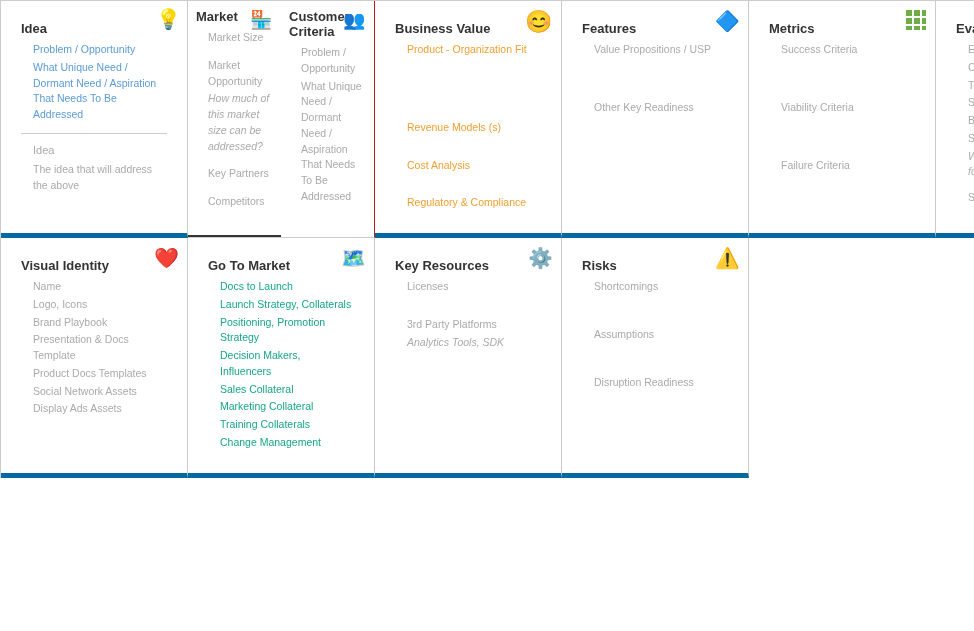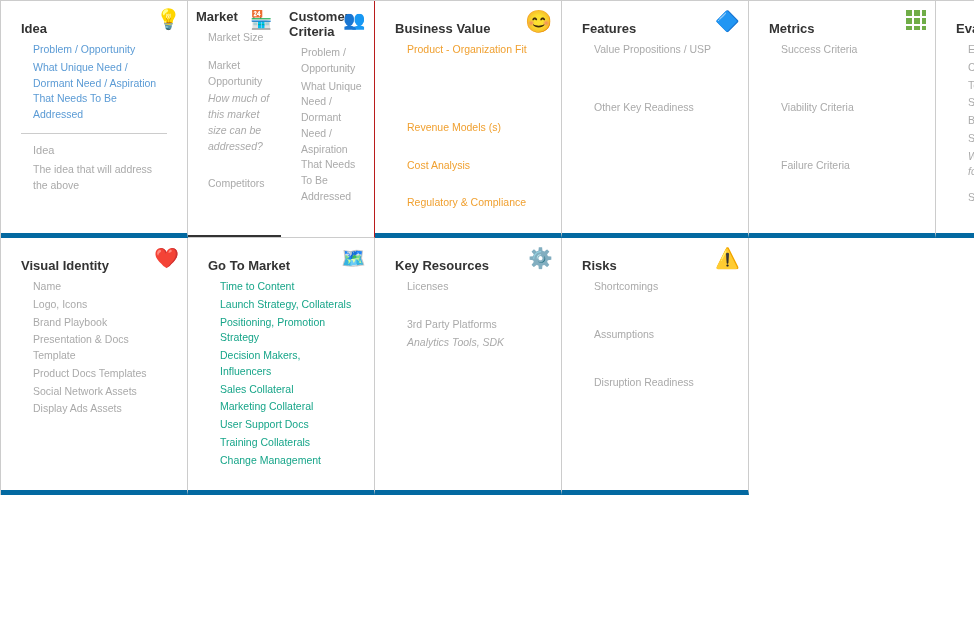--- a/index.html
+++ b/index.html
@@ -100,20 +100,21 @@
 
   <div class="cell-split" style="grid-row:1; grid-column:2;">
     <div class="cell-split-top">
       <div class="cell-title">Market</div>
       <div class="cell-icon" style="font-size:18px;">🏪</div>
       <div class="cell-text">Market Size</div>
       <div class="spacer"></div>
       <div class="cell-text">Market Opportunity</div>
       <div class="cell-text italic" style="color:#aaa;">How much of this market size can be addressed?</div>
       <div class="spacer"></div>
+      <div class="cell-text">Key Partners</div>
       <div class="spacer"></div>
       <div class="cell-text">Competitors</div>
     </div>
     <div class="cell-split-bottom">
       <div class="cell-title">Customer Criteria</div>
       <div class="cell-icon" style="font-size:18px; color:#e74c3c;">👥</div>
       <div class="cell-text">Problem / Opportunity</div>
       <div class="cell-text">What Unique Need / Dormant Need / Aspiration That Needs To Be Addressed</div>
     </div>
   </div>
@@ -183,27 +184,26 @@
     <div class="cell-text">Brand Playbook</div>
     <div class="cell-text">Presentation &amp; Docs Template</div>
     <div class="cell-text">Product Docs Templates</div>
     <div class="cell-text">Social Network Assets</div>
     <div class="cell-text">Display Ads Assets</div>
   </div>
 
   <div class="cell bottom-row">
     <div class="cell-title">Go To Market</div>
     <div class="cell-icon" style="color:#aaa; font-size:20px;">🗺️</div>
-    <div class="cell-text teal">Time to Content</div>
+    <div class="cell-text teal">Docs to Launch</div>
     <div class="cell-text teal">Launch Strategy, Collaterals</div>
     <div class="cell-text teal">Positioning, Promotion Strategy</div>
     <div class="cell-text teal">Decision Makers, Influencers</div>
     <div class="cell-text teal">Sales Collateral</div>
     <div class="cell-text teal">Marketing Collateral</div>
-    <div class="cell-text teal">User Support Docs</div>
     <div class="cell-text teal">Training Collaterals</div>
     <div class="cell-text teal">Change Management</div>
   </div>
 
   <div class="cell bottom-row">
     <div class="cell-title">Key Resources</div>
     <div class="cell-icon" style="color:#5b9bd5; font-size:20px;">⚙️</div>
     <div class="cell-text">Licenses</div>
     <div style="height:20px;"></div>
     <div class="cell-text">3rd Party Platforms</div>

